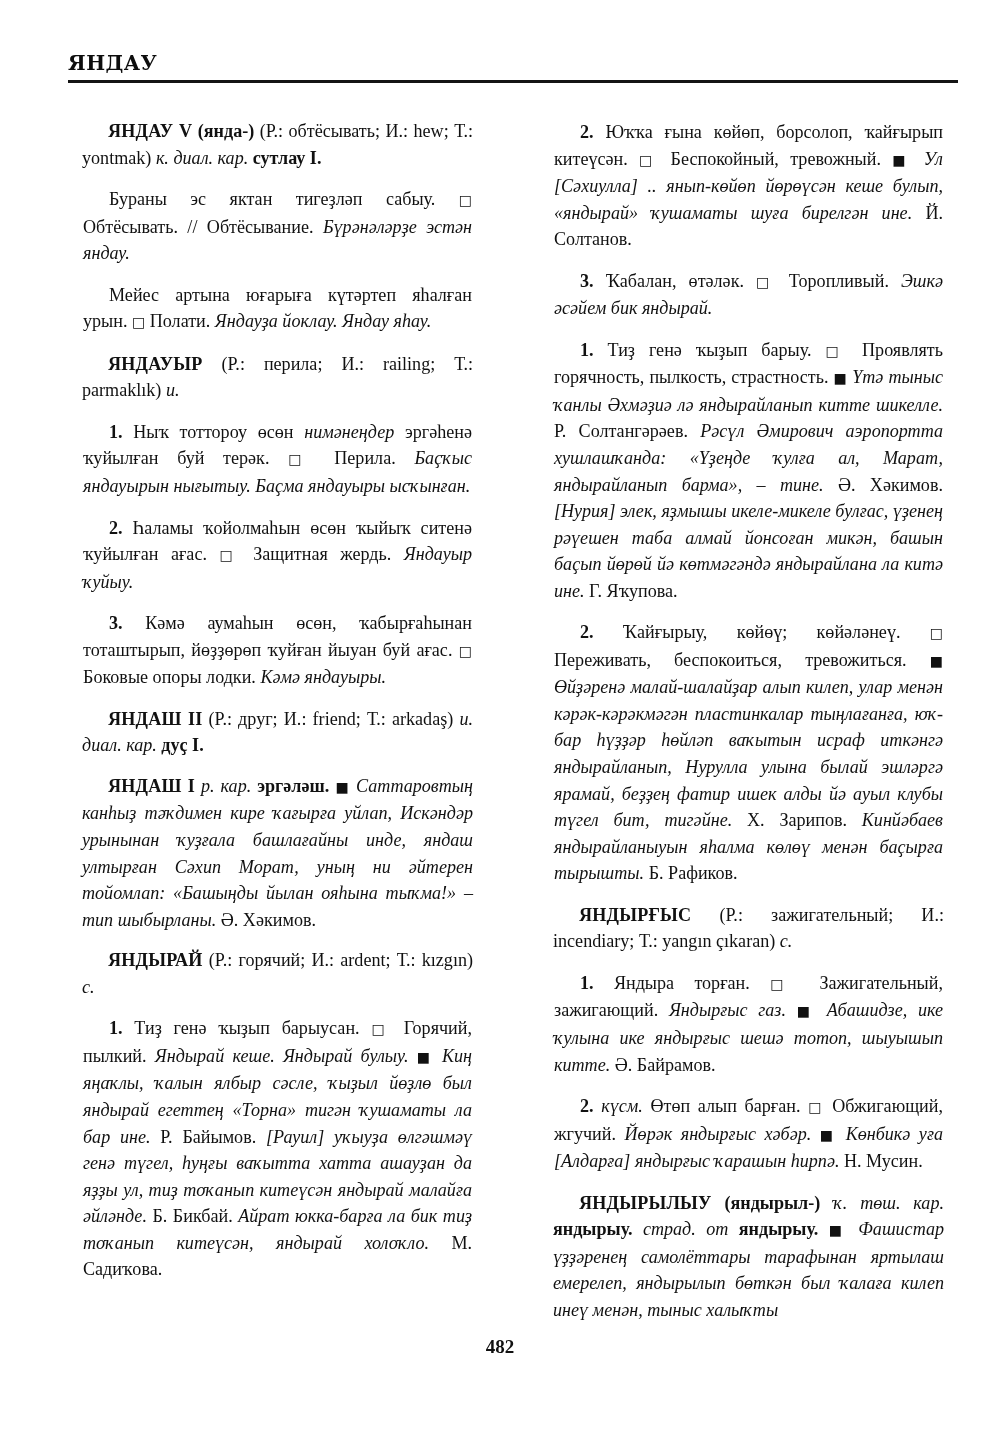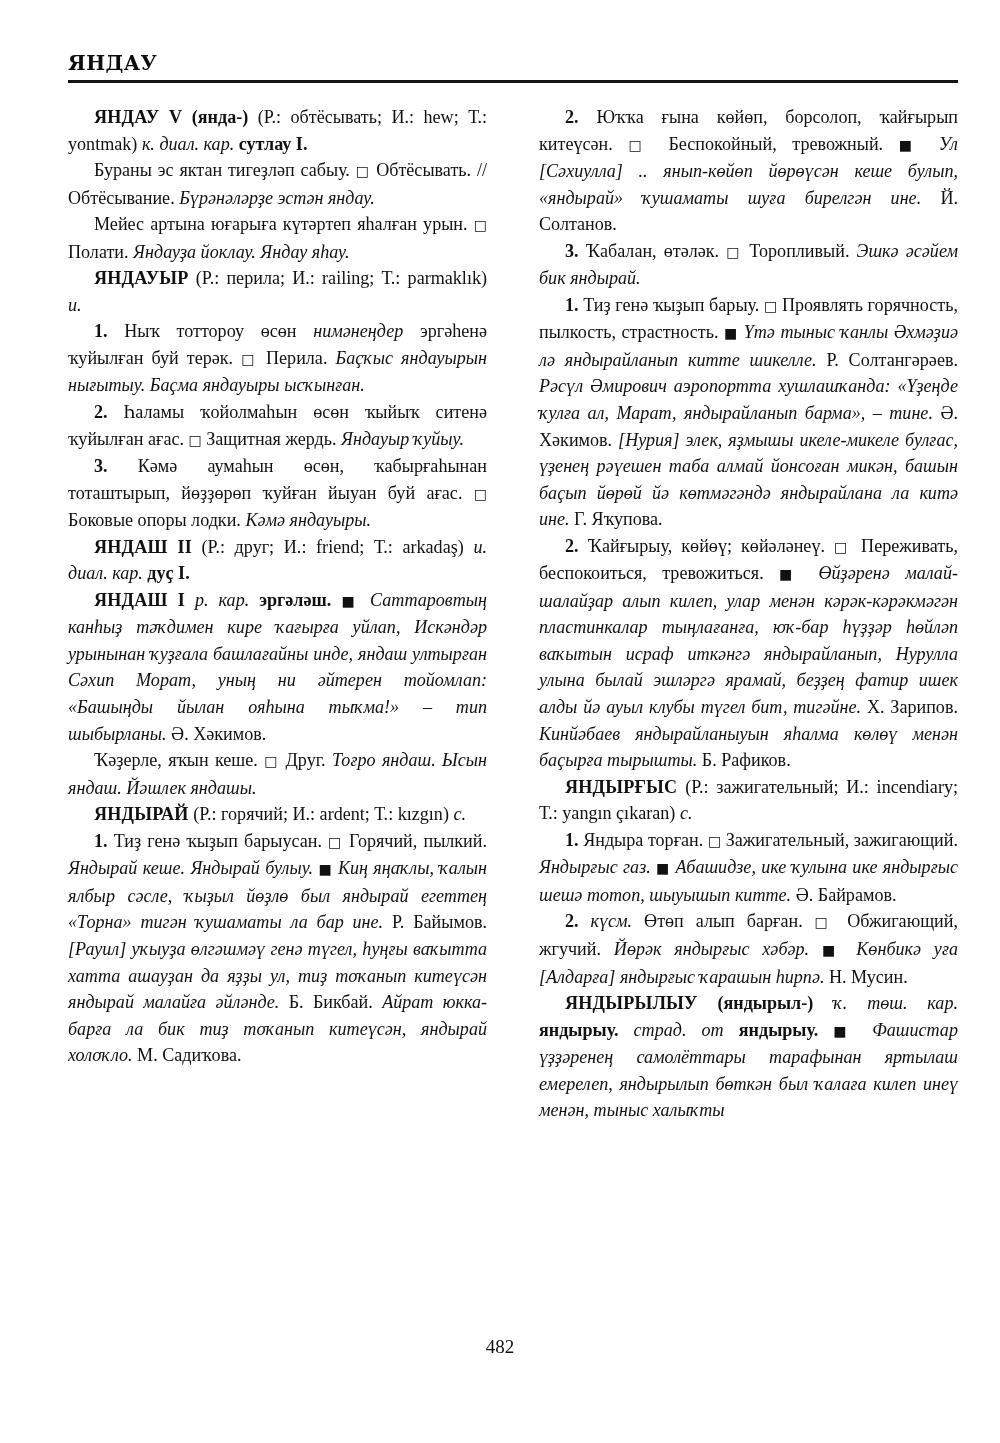--- a/index.html
+++ b/index.html
@@ -60,25 +60,25 @@
     width: 419px;
     font-size: 18.1px;
     line-height: 26.55px;
     text-align: justify;
     text-justify: inter-word;
     color: #111111;
     hyphens: manual;
   }
 
   .entry {
-    margin: 0;
+    margin: 14px;
     text-indent: 26px;
   }
   .para {
-    margin: 0;
+    margin: 15px;
     text-indent: 26px;
   }
 
   
   .hw {            
     font-weight: 700;
     letter-spacing: 0.2px;
   }
   .hwsm {          
     font-weight: 700;
@@ -92,20 +92,21 @@
 
   
   .folio {
     position: absolute;
     left: 0;
     top: 1336px;
     width: 1000px;
     text-align: center;
     font-size: 19px;
     color: #111111;
+    font-weight: bold;
   }
 </style>
 </head>
 <body>
 
 <div class="page">
 
   <div class="runhead-wrap">
     <div class="runhead">ЯНДАУ</div>
     <div class="runrule"></div>
@@ -115,21 +116,20 @@
     <div class="col" id="col-left">
         <p class="entry"><span class="hw">ЯНДАУ V</span> <span class="hwsm">(янда-)</span> (Р.: обтёсывать; И.: hew; Т.: yontmak) <span class="i">к. диал. кар.</span> <span class="b">сутлау I.</span></p>
         <p class="para">Бураны эс яктан тигеҙләп сабыу. <span class="sq-open">□</span> Обтёсывать. // Обтёсывание. <span class="i">Бүрәнәләрҙе эстән яндау.</span></p>
         <p class="para">Мейес артына юғарыға күтәртеп яһалған урын. <span class="sq-open">□</span> Полати. <span class="i">Яндауҙа йоклау. Яндау яһау.</span></p>
         <p class="entry"><span class="hw">ЯНДАУЫР</span> (Р.: перила; И.: railing; Т.: parmaklık) <span class="i">и.</span></p>
         <p class="para"><span class="num">1.</span> Ныҡ тоттороу өсөн <span class="i">нимәнеңдер</span> эргәһенә ҡуйылған буй терәк. <span class="sq-open">□</span> Перила. <span class="i">Баҫҡыс яндауырын нығытыу. Баҫма яндауыры ысҡынған.</span></p>
         <p class="para"><span class="num">2.</span> Һаламы ҡойолмаһын өсөн ҡыйыҡ ситенә ҡуйылған ағас. <span class="sq-open">□</span> Защитная жердь. <span class="i">Яндауыр ҡуйыу.</span></p>
         <p class="para"><span class="num">3.</span> Кәмә аумаһын өсөн, ҡабырғаһынан тоташтырып, йөҙҙөрөп ҡуйған йыуан буй ағас. <span class="sq-open">□</span> Боковые опоры лодки. <span class="i">Кәмә яндауыры.</span></p>
         <p class="entry"><span class="hw">ЯНДАШ II</span> (Р.: друг; И.: friend; Т.: arkadaş) <span class="i">и. диал. кар.</span> <span class="b">дуҫ I.</span></p>
         <p class="entry"><span class="hw">ЯНДАШ I</span> <span class="i">р. кар.</span> <span class="b">эргәләш.</span> <span class="sq-fill">■</span> <span class="i">Саттаровтың канһыҙ тәҡдимен кире ҡағырға уйлап, Искәндәр урынынан ҡуҙғала башлағайны инде, яндаш ултырған Сәхип Морат, уның ни әйтерен тойомлап: «Башыңды йылан ояһына тыҡма!» – тип шыбырланы.</span> Ә. Хәкимов.</p>
-        <p class="para">Ҡәҙерле, яҡын кеше. <span class="sq-open">□</span> Друг. <span class="i">Тоғро яндаш. Ысын яндаш. Йәшлек яндашы.</span></p>
         <p class="entry"><span class="hw">ЯНДЫРАЙ</span> (Р.: горячий; И.: ardent; Т.: kızgın) <span class="i">с.</span></p>
         <p class="para"><span class="num">1.</span> Тиҙ генә ҡыҙып барыусан. <span class="sq-open">□</span> Горячий, пылкий. <span class="i">Яндырай кеше. Яндырай булыу.</span> <span class="sq-fill">■</span> <span class="i">Киң яңаҡлы, ҡалын ялбыр сәсле, ҡыҙыл йөҙлө был яндырай егеттең «Торна» тигән ҡушаматы ла бар ине.</span> Р. Байымов. <span class="i">[Рауил] уҡыуҙа өлгәшмәү генә түгел, һуңғы ваҡытта хатта ашауҙан да яҙҙы ул, тиҙ тоҡанып китеүсән яндырай малайға әйләнде.</span> Б. Бикбай. <span class="i">Айрат юкка-барға ла бик тиҙ тоҡанып китеүсән, яндырай холоҡло.</span> М. Садиҡова.</p>
       </div>
     <div class="col" id="col-right">
         <p class="para"><span class="num">2.</span> Юҡҡа ғына көйөп, борсолоп, ҡайғырып китеүсән. <span class="sq-open">□</span> Беспокойный, тревожный. <span class="sq-fill">■</span> <span class="i">Ул [Сәхиулла] .. янып-көйөп йөрөүсән кеше булып, «яндырай» ҡушаматы шуға бирелгән ине.</span> Й. Солтанов.</p>
         <p class="para"><span class="num">3.</span> Ҡабалан, өтәләк. <span class="sq-open">□</span> Торопливый. <span class="i">Эшкә әсәйем бик яндырай.</span></p>
         <p class="para"><span class="num">1.</span> Тиҙ генә ҡыҙып барыу. <span class="sq-open">□</span> Проявлять горячность, пылкость, страстность. <span class="sq-fill">■</span> <span class="i">Үтә тыныс ҡанлы Әхмәҙиә лә яндырайланып китте шикелле.</span> Р. Солтангәрәев. <span class="i">Рәсүл Әмирович аэропортта хушлашҡанда: «Үҙеңде ҡулға ал, Марат, яндырайланып барма», – тине.</span> Ә. Хәкимов. <span class="i">[Нурия] элек, яҙмышы икеле-микеле булғас, үҙенең рәүешен таба алмай йонсоған микән, башын баҫып йөрөй йә көтмәгәндә яндырайлана ла китә ине.</span> Г. Яҡупова.</p>
         <p class="para"><span class="num">2.</span> Ҡайғырыу, көйөү; көйәләнеү. <span class="sq-open">□</span> Переживать, беспокоиться, тревожиться. <span class="sq-fill">■</span> <span class="i">Өйҙәренә малай-шалайҙар алып килеп, улар менән кәрәк-кәрәкмәгән пластинкалар тыңлағанға, юҡ-бар һүҙҙәр һөйләп ваҡытын исраф иткәнгә яндырайланып, Нурулла улына былай эшләргә ярамай, беҙҙең фатир ишек алды йә ауыл клубы түгел бит, тигәйне.</span> Х. Зарипов. <span class="i">Кинйәбаев яндырайланыуын яһалма көлөү менән баҫырға тырышты.</span> Б. Рафиков.</p>
         <p class="entry"><span class="hw">ЯНДЫРҒЫС</span> (Р.: зажигательный; И.: incendiary; Т.: yangın çıkaran) <span class="i">с.</span></p>
         <p class="para"><span class="num">1.</span> Яндыра торған. <span class="sq-open">□</span> Зажигательный, зажигающий. <span class="i">Яндырғыс газ.</span> <span class="sq-fill">■</span> <span class="i">Абашидзе, ике ҡулына ике яндырғыс шешә тотоп, шыуышып китте.</span> Ә. Байрамов.</p>

